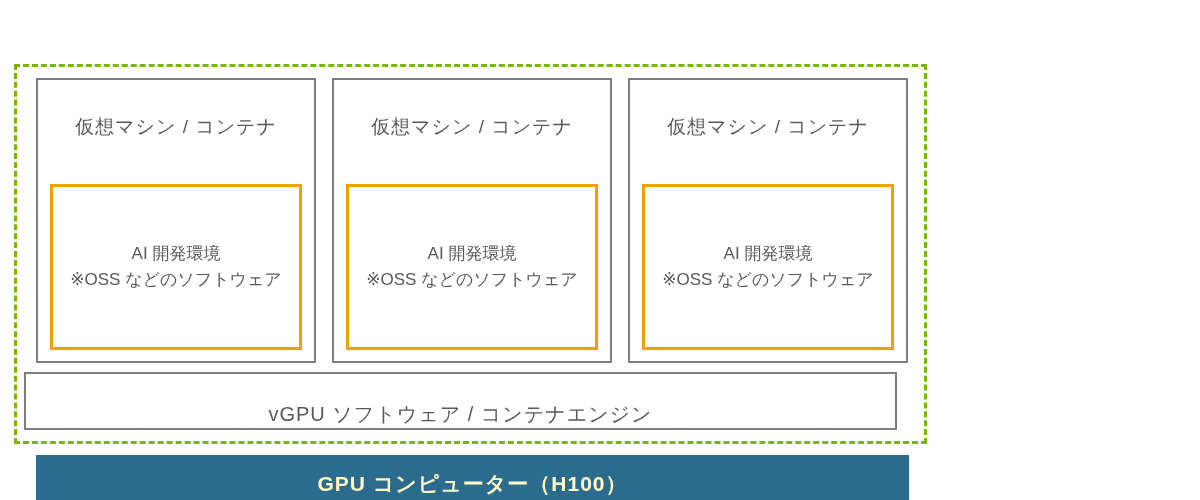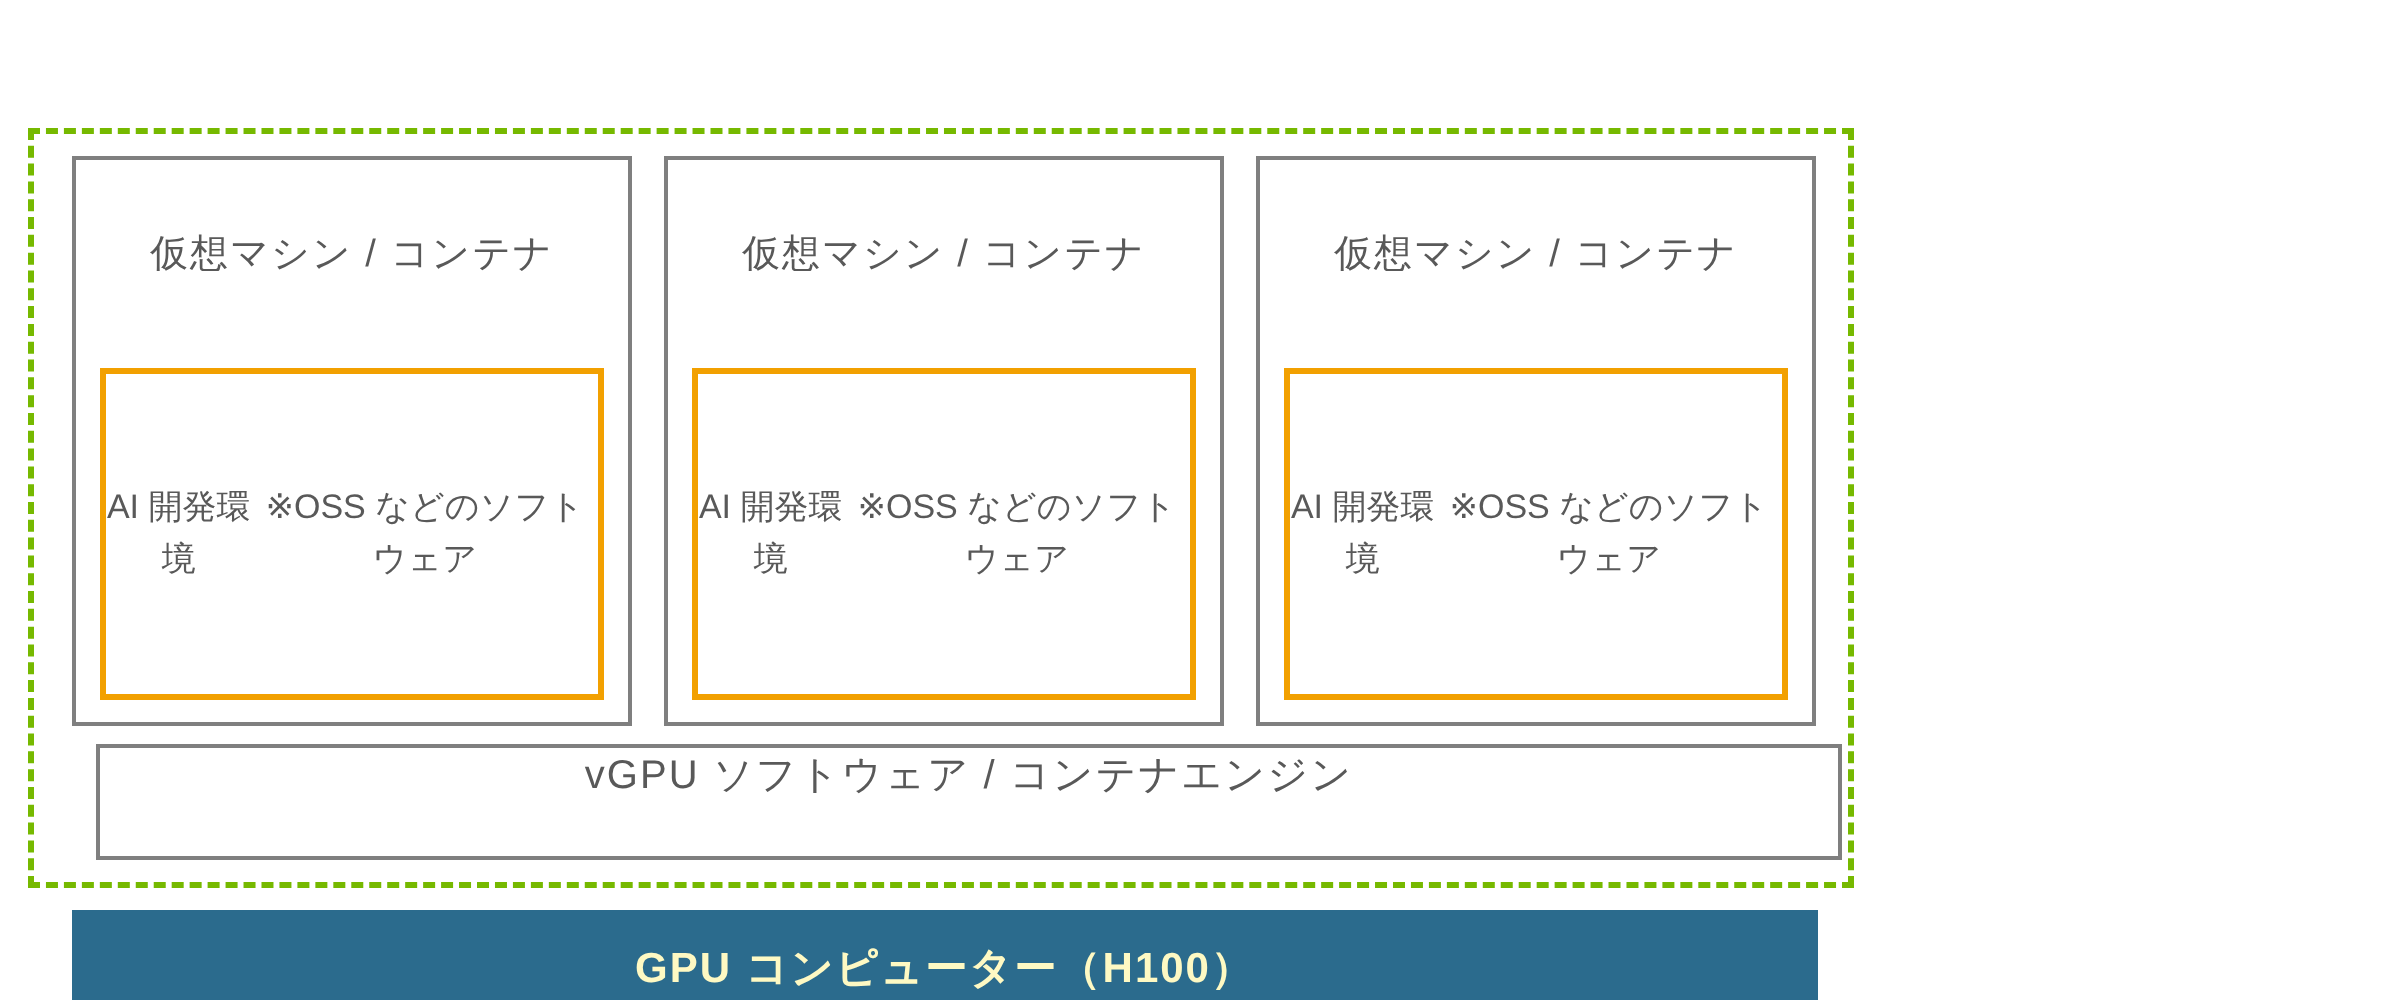--- a/index.html
+++ b/index.html
@@ -42,37 +42,37 @@
     letter-spacing: 1px;
     color: var(--text_gray, #595959);
   }
   .ai-box {
     position: absolute;
     left: 12px; top: 104px;
     width: 252px; height: 166px;
     border: 3px solid var(--orange, #f2a000);
     background: #ffffff;
     display: flex;
-    flex-direction: row;
+    flex-direction: column;
     align-items: center;
     justify-content: center;
     text-align: center;
     font-size: 17px;
     line-height: 26px;
     color: var(--text_gray, #595959);
   }
   
   .vgpu-box {
     position: absolute;
-    left: 48px; top: 336px;
+    left: 24px; top: 336px;
     width: 873px; height: 58px;
     border: 2px solid var(--gray_border, #7f7f7f);
     background: #ffffff;
     display: flex;
-    align-items: flex-start;
+    align-items: flex-end;
     justify-content: center;
     font-size: 20px;
     letter-spacing: 1px;
     color: var(--text_gray, #595959);
   }
   
   .gpu-bar {
     position: absolute;
     left: 36px; top: 419px;
     width: 873px; height: 58px;

